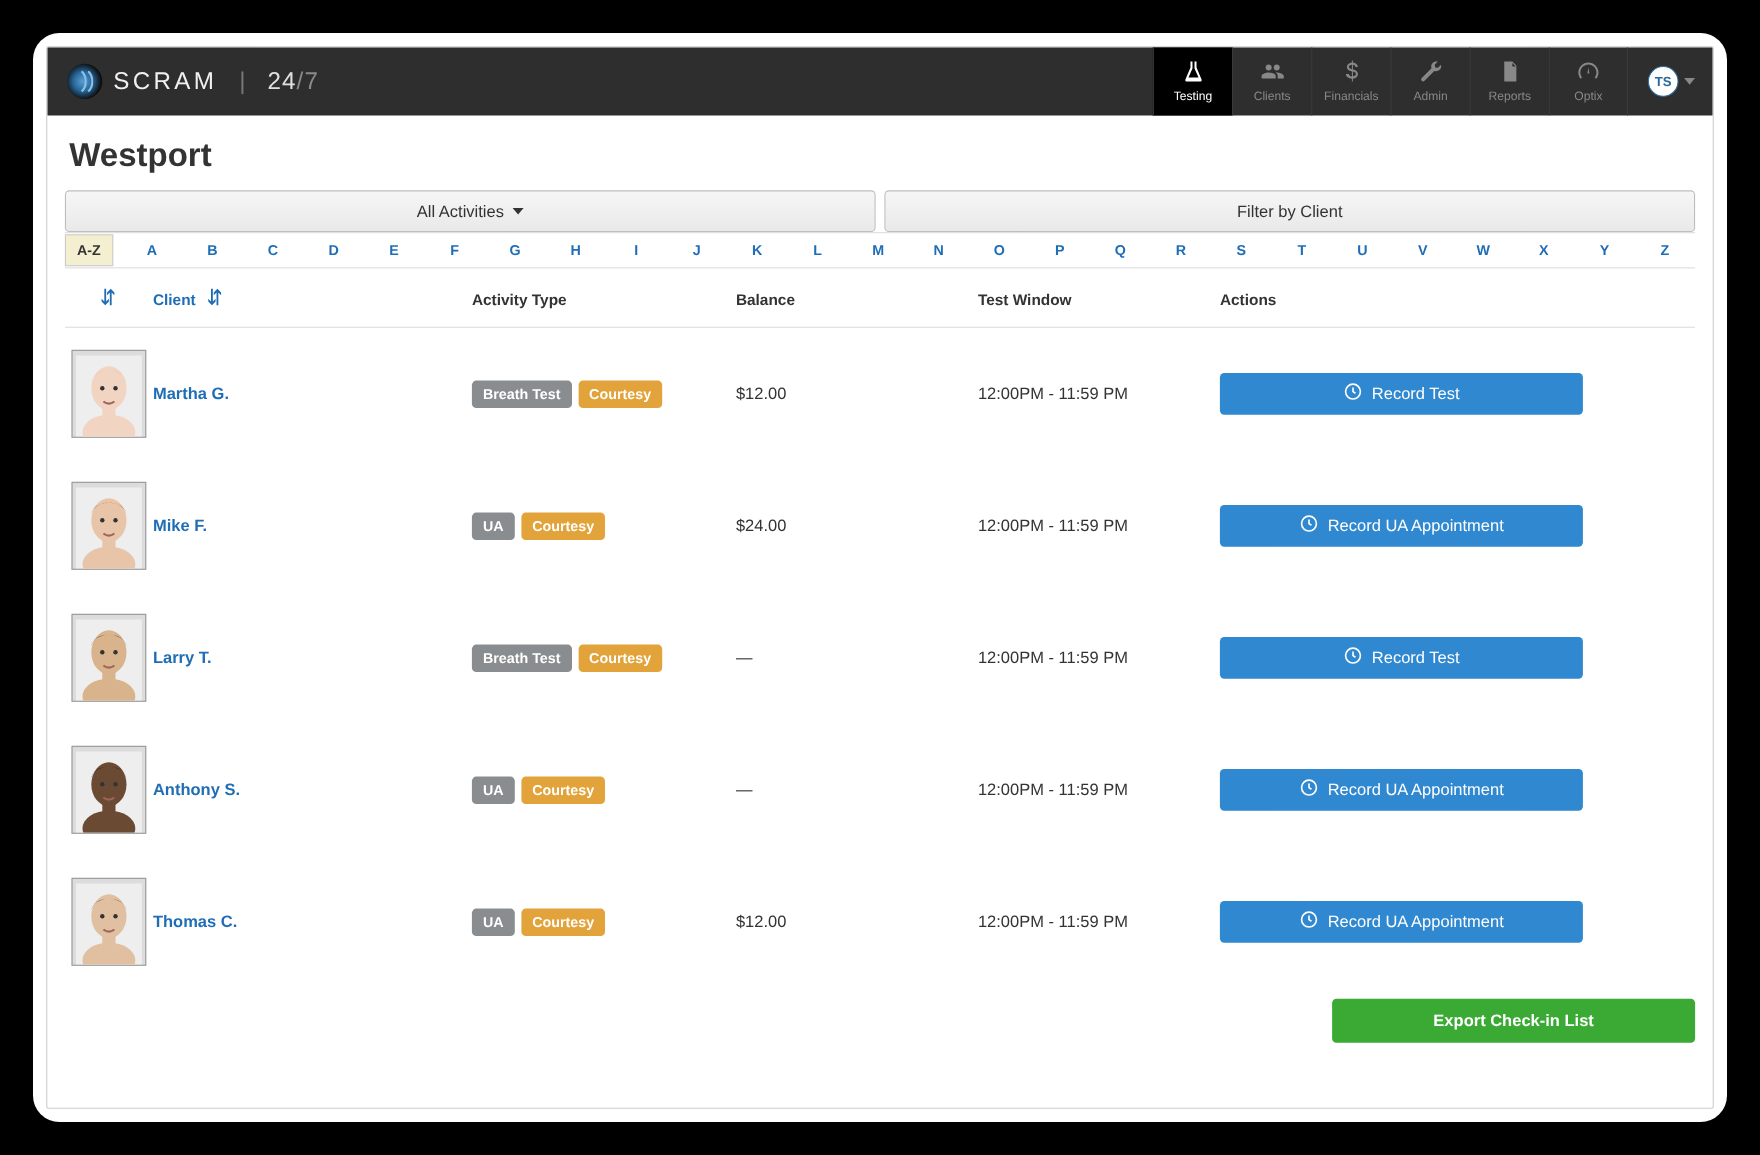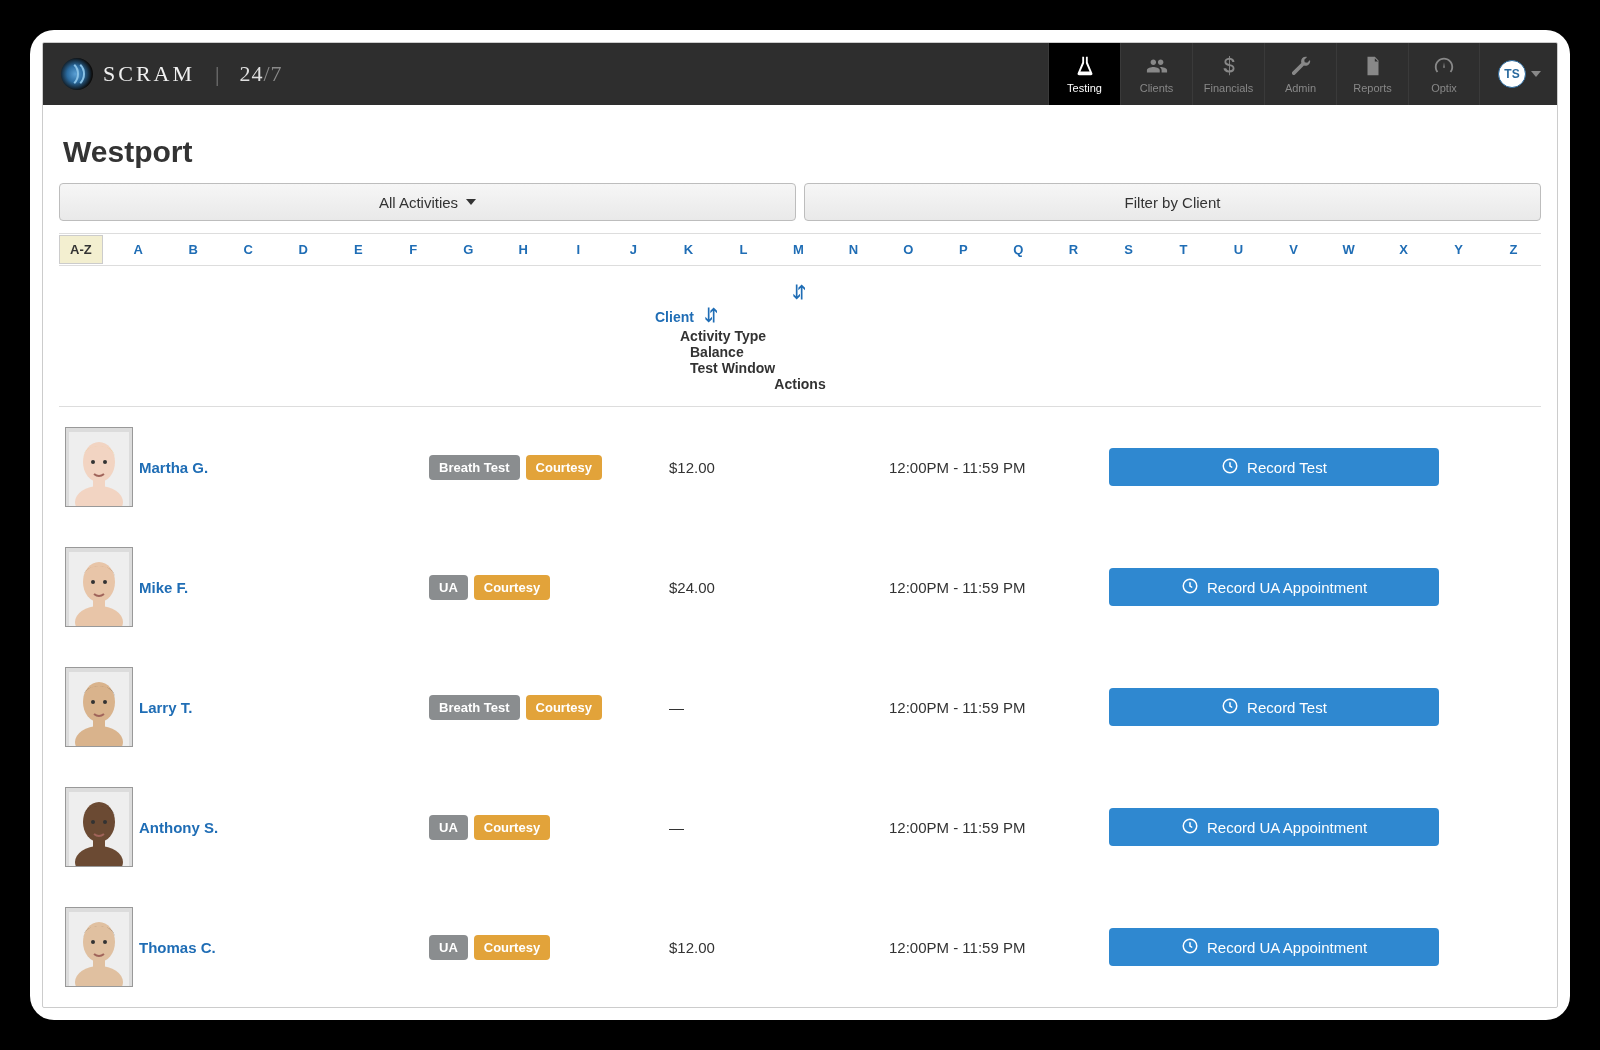--- a/index.html
+++ b/index.html
@@ -29,21 +29,20 @@
     display: flex;
     align-items: stretch;
     height: 62px;
     padding: 0 10px 0 0;
   }
   .brand {
     display: flex;
     align-items: center;
     gap: 10px;
     padding: 16px 18px;
-    font-family: Liberation Serif, serif;
   }
   .brand-logo {
     width: 32px; height: 32px;
     background: radial-gradient(circle at 45% 50%, #5a9fd4 0%, #2a6a9e 35%, #0d0d0d 70%);
     border-radius: 50%;
     position: relative;
     overflow: hidden;
   }
   .brand-logo::before, .brand-logo::after {
     content:"";
@@ -86,42 +85,42 @@
     display:flex;align-items:center;justify-content:center;font-size:12px;font-weight:600;
     border:1px solid #2a6a9e;
   }
   .caret-down{ margin-left:5px; width:0;height:0;border-left:5px solid transparent;border-right:5px solid transparent;border-top:6px solid #888;}
   
   .subnav { background:#2f78b3; display:flex; height:36px; align-items:stretch; }
   .subnav-item { display:flex;align-items:center;padding:0 20px;color:#e4eef7;font-size:13px;cursor:pointer;}
   .subnav-item.active { background:#fff; color:#555;}
   
   .content { padding: 14px 16px 20px 16px; }
-  .page-title { font-size:30px; font-weight:700; color:#333; margin: 16px 0 14px 4px;}
+  .page-title { font-size:30px; font-weight:700; color:#333; margin: 6px 0 14px 4px;}
   .filterbar { display:flex; gap:8px; }
   .filterbtn {
     flex:1; height:38px; border:1px solid #bdbdbd; background: linear-gradient(#f6f6f6,#e9e9e9);
     border-radius:4px; display:flex; align-items:center; justify-content:center;
     font-size:15px; color:#333; cursor:pointer; position:relative;
   }
   .filterbtn.primary { background:#0f4f80; color:#fff; border-color:#0f4f80;}
   .filterbtn.light { background:#fff;}
   .mini-caret{ margin-left:8px; width:0;height:0;border-left:5px solid transparent;border-right:5px solid transparent;border-top:6px solid #333;}
   
   .alphabar {
-    display:flex; align-items:center; gap:0; margin-top:12px; border:1px solid #ddd;
+    display:flex; align-items:center; gap:0; border:1px solid #ddd;
     border-left:none; border-right:none;
   }
   .alpha-all {
     background:#f3efd0; border:1px solid #ccc; padding:6px 10px; margin:-1px 8px -1px 0;
     font-weight:700; font-size:13px; color:#333; cursor:pointer;
   }
   .alpha-letter { flex:1; text-align:center; color:#1f6db5; font-weight:700; padding:8px 0; font-size:13px; cursor:pointer;}
   
-  .thead { display:flex; align-items:center; padding:16px 0 14px 0; border-bottom:1px solid #ddd;flex-direction:column;}
+  .thead { display:flex; align-items:center; padding:16px 0 14px 0; border-bottom:1px solid #ddd;}
   .col-sort { width:80px; display:flex; justify-content:center;}
   .col-client { width:290px; display:flex; align-items:center; gap:8px; color:#333; font-weight:700;}
   .col-client .label{ color:#1f6db5;}
   .col-activity { width:240px; font-weight:700;}
   .col-balance { width:220px; font-weight:700;}
   .col-window { width:220px; font-weight:700;}
   .col-actions { flex:1; font-weight:700;}
   .sort-icon svg{ width:20px;height:20px; fill:#1f6db5;}
   
   .row { display:flex; align-items:center; padding:20px 0; }

